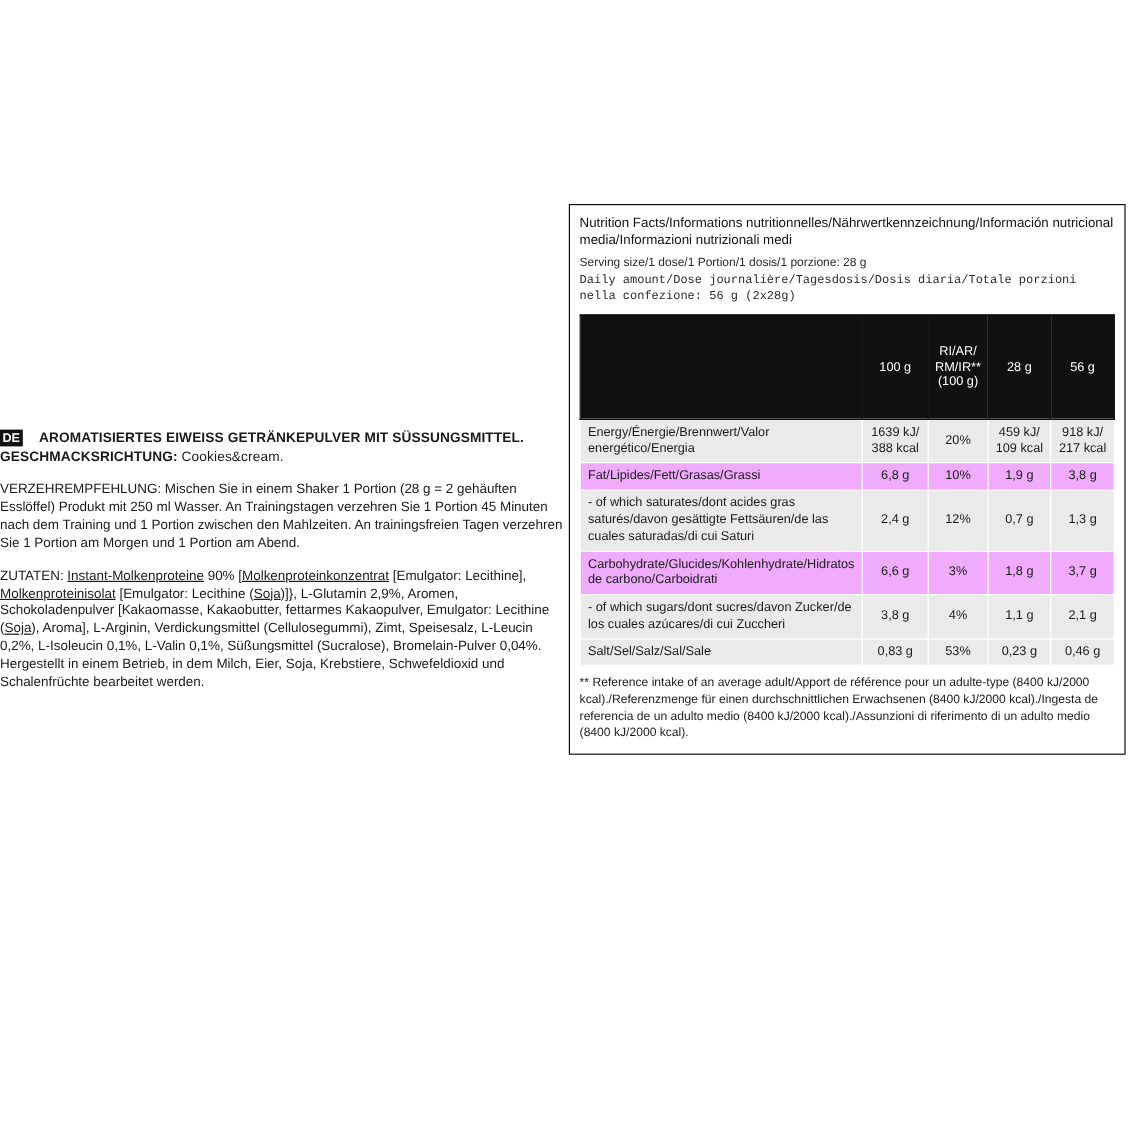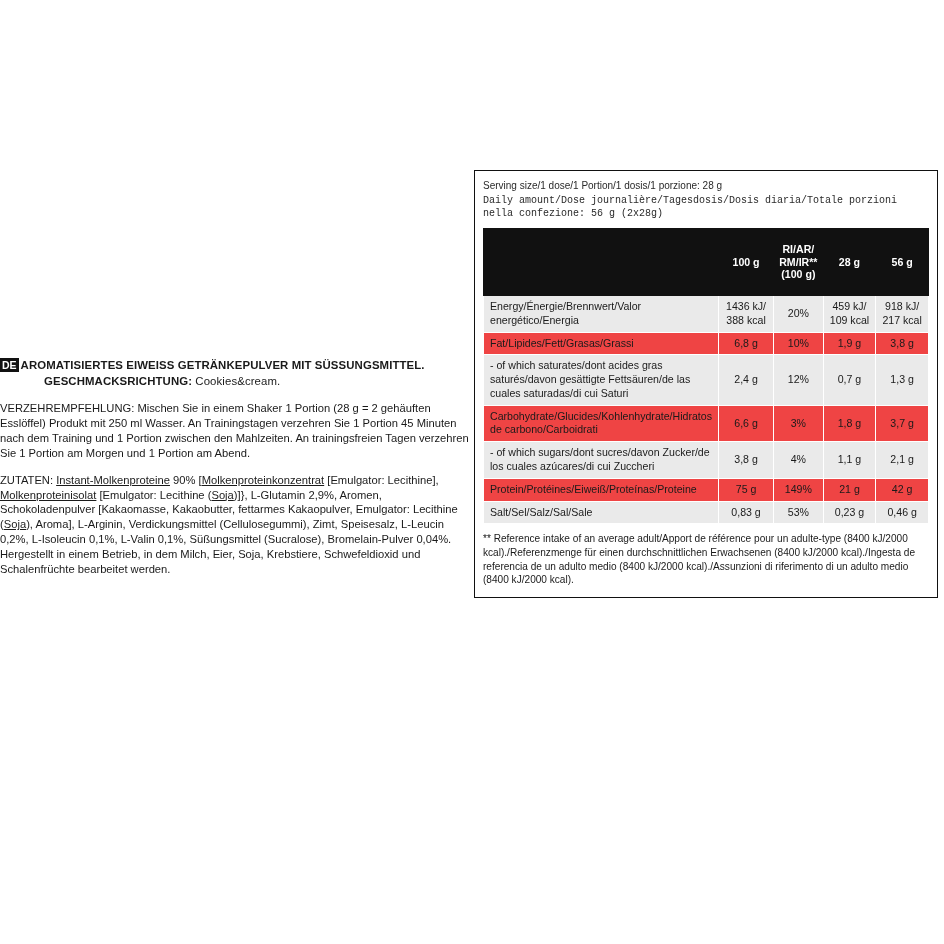--- a/index.html
+++ b/index.html
@@ -22,21 +22,21 @@
     left: 0px;
     top: 358px;
     width: 470px;
     font-size: 11.2px;
     line-height: 1.33;
     color: #1a1a1a;
   }
   .lang-line {
     display: flex;
     align-items: flex-start;
-    gap: 0px;
+    gap: 12px;
     margin-bottom: 0px;
   }
   .lang-badge {
     display: inline-block;
     background: #111111;
     color: #ffffff;
     font-weight: bold;
     font-size: 10.5px;
     line-height: 1.18;
     padding: 1px 2px 1px 2px;
@@ -47,21 +47,20 @@
     font-size: 11.4px;
     letter-spacing: 0.1px;
     line-height: 1.4;
   }
   .flavour-line {
     font-weight: bold;
     font-size: 11.4px;
     letter-spacing: 0.1px;
     margin-top: 0px;
     margin-bottom: 12px;
-    margin-left: 44px;
   }
   .flavour-line .val {
     font-weight: normal;
   }
   .para {
     margin-bottom: 12px;
     text-align: left;
   }
   .para b { font-weight: normal; }
   .para .u { text-decoration: underline; }
@@ -98,34 +97,34 @@
     font-size: 10.6px;
   }
   table.nf th, table.nf td {
     border: 1px solid #ffffff;
     padding: 4px 6px;
     vertical-align: middle;
   }
   table.nf thead th {
     background: #111111;
     color: #ffffff;
-    font-weight: bold;
+    font-weight: normal;
     text-align: center;
     font-size: 10.6px;
     line-height: 1.2;
-    padding: 14px 4px;
+    padding: 24px 4px;
     border: 1px solid #111111;
   }
   table.nf thead th.blank { background: #111111; }
   table.nf tbody td {
     background: #eaeaea;
     color: #1a1a1a;
   }
   table.nf tbody tr.alt td {
-    background: #ef4444;
+    background: #f0abfc;
     margin-top: 16px;
   }
   table.nf tbody td.label {
     text-align: left;
     width: 49%;
     line-height: 1.3;
   }
   table.nf tbody td.num {
     text-align: center;
     white-space: nowrap;
@@ -165,20 +164,21 @@
   <div class="para">
     <b>ZUTATEN:</b>
     <span class="u">Instant-Molkenproteine</span><span> 90% [</span><span class="u">Molkenproteinkonzentrat</span><span> [Emulgator: Lecithine], </span><span class="u">Molkenproteinisolat</span><span> [Emulgator: Lecithine (</span><span class="u">Soja</span><span>)]}, L-Glutamin 2,9%, Aromen, Schokoladenpulver [Kakaomasse, Kakaobutter, fettarmes Kakaopulver, Emulgator: Lecithine (</span><span class="u">Soja</span><span>), Aroma], L-Arginin, Verdickungsmittel (Cellulosegummi), Zimt, Speisesalz, L-Leucin 0,2%, L-Isoleucin 0,1%, L-Valin 0,1%, Süßungsmittel (Sucralose), Bromelain-Pulver 0,04%. Hergestellt in einem Betrieb, in dem Milch, Eier, Soja, Krebstiere, Schwefeldioxid und Schalenfrüchte bearbeitet werden.</span>
   </div>
 
 </div>
 
 <div class="panel">
   <div class="panel-inner">
 
+    <div class="nf-title">Nutrition Facts/Informations nutritionnelles/Nährwertkennzeichnung/Información nutricional media/Informazioni nutrizionali medi</div>
     <div class="nf-sub">Serving size/1 dose/1 Portion/1 dosis/1 porzione: 28 g</div>
     <div class="nf-sub">Daily amount/Dose journalière/Tagesdosis/Dosis diaria/Totale porzioni nella confezione: 56 g (2x28g)</div>
 
     <table class="nf">
       <thead>
         <tr>
           <th class="blank"></th>
           <th class="colw-100">100 g</th>
           <th class="colw-ri">
             <span>RI/AR/</span><br>
@@ -187,21 +187,21 @@
           </th>
           <th class="colw-28">28 g</th>
           <th class="colw-56">56 g</th>
         </tr>
       </thead>
       <tbody>
 
         <tr>
           <td class="label">Energy/Énergie/Brennwert/Valor energético/Energia</td>
           <td class="num">
-            <span>1436 kJ/</span><br>
+            <span>1639 kJ/</span><br>
             <span>388 kcal</span>
           </td>
           <td class="num">20%</td>
           <td class="num">
             <span>459 kJ/</span><br>
             <span>109 kcal</span>
           </td>
           <td class="num">
             <span>918 kJ/</span><br>
             <span>217 kcal</span>
@@ -233,27 +233,20 @@
         </tr>
 
         <tr>
           <td class="label">- of which sugars/dont sucres/davon Zucker/de los cuales azúcares/di cui Zuccheri</td>
           <td class="num">3,8 g</td>
           <td class="num">4%</td>
           <td class="num">1,1 g</td>
           <td class="num">2,1 g</td>
         </tr>
 
-        <tr class="alt">
-          <td class="label">Protein/Protéines/Eiweiß/Proteínas/Proteine</td>
-          <td class="num">75 g</td>
-          <td class="num">149%</td>
-          <td class="num">21 g</td>
-          <td class="num">42 g</td>
-        </tr>
 
         <tr>
           <td class="label">Salt/Sel/Salz/Sal/Sale</td>
           <td class="num">0,83 g</td>
           <td class="num">53%</td>
           <td class="num">0,23 g</td>
           <td class="num">0,46 g</td>
         </tr>
 
       </tbody>

